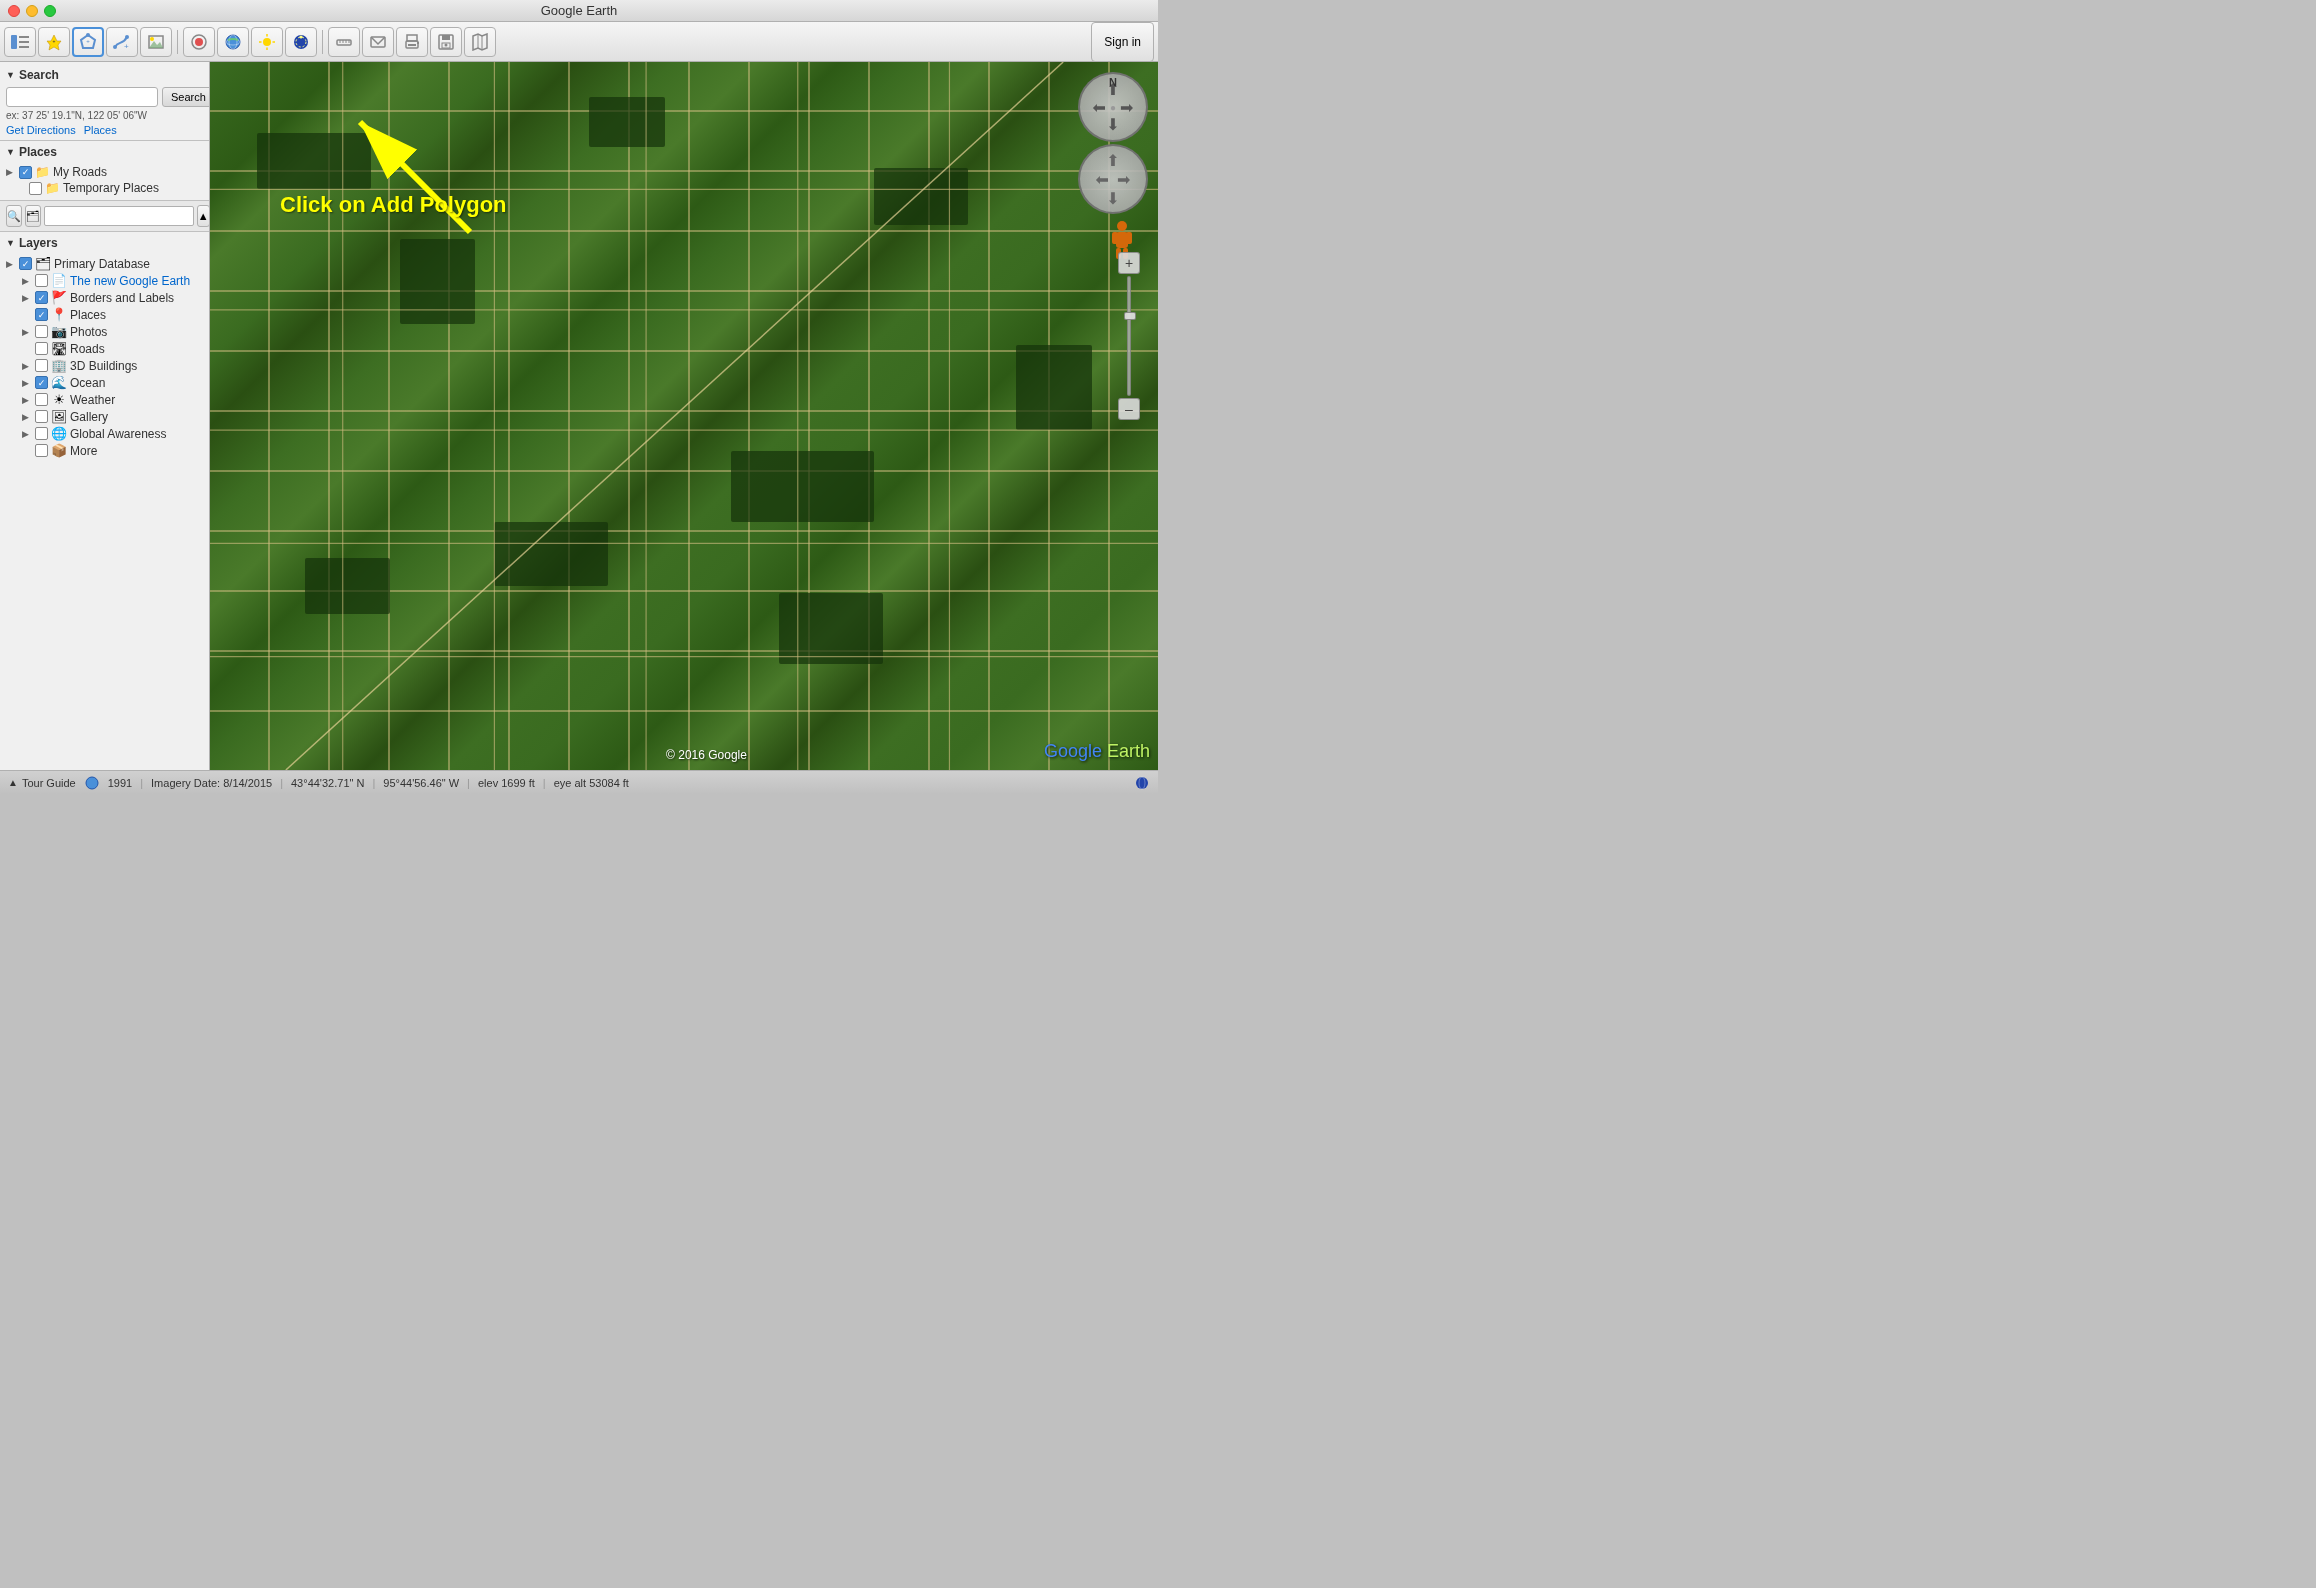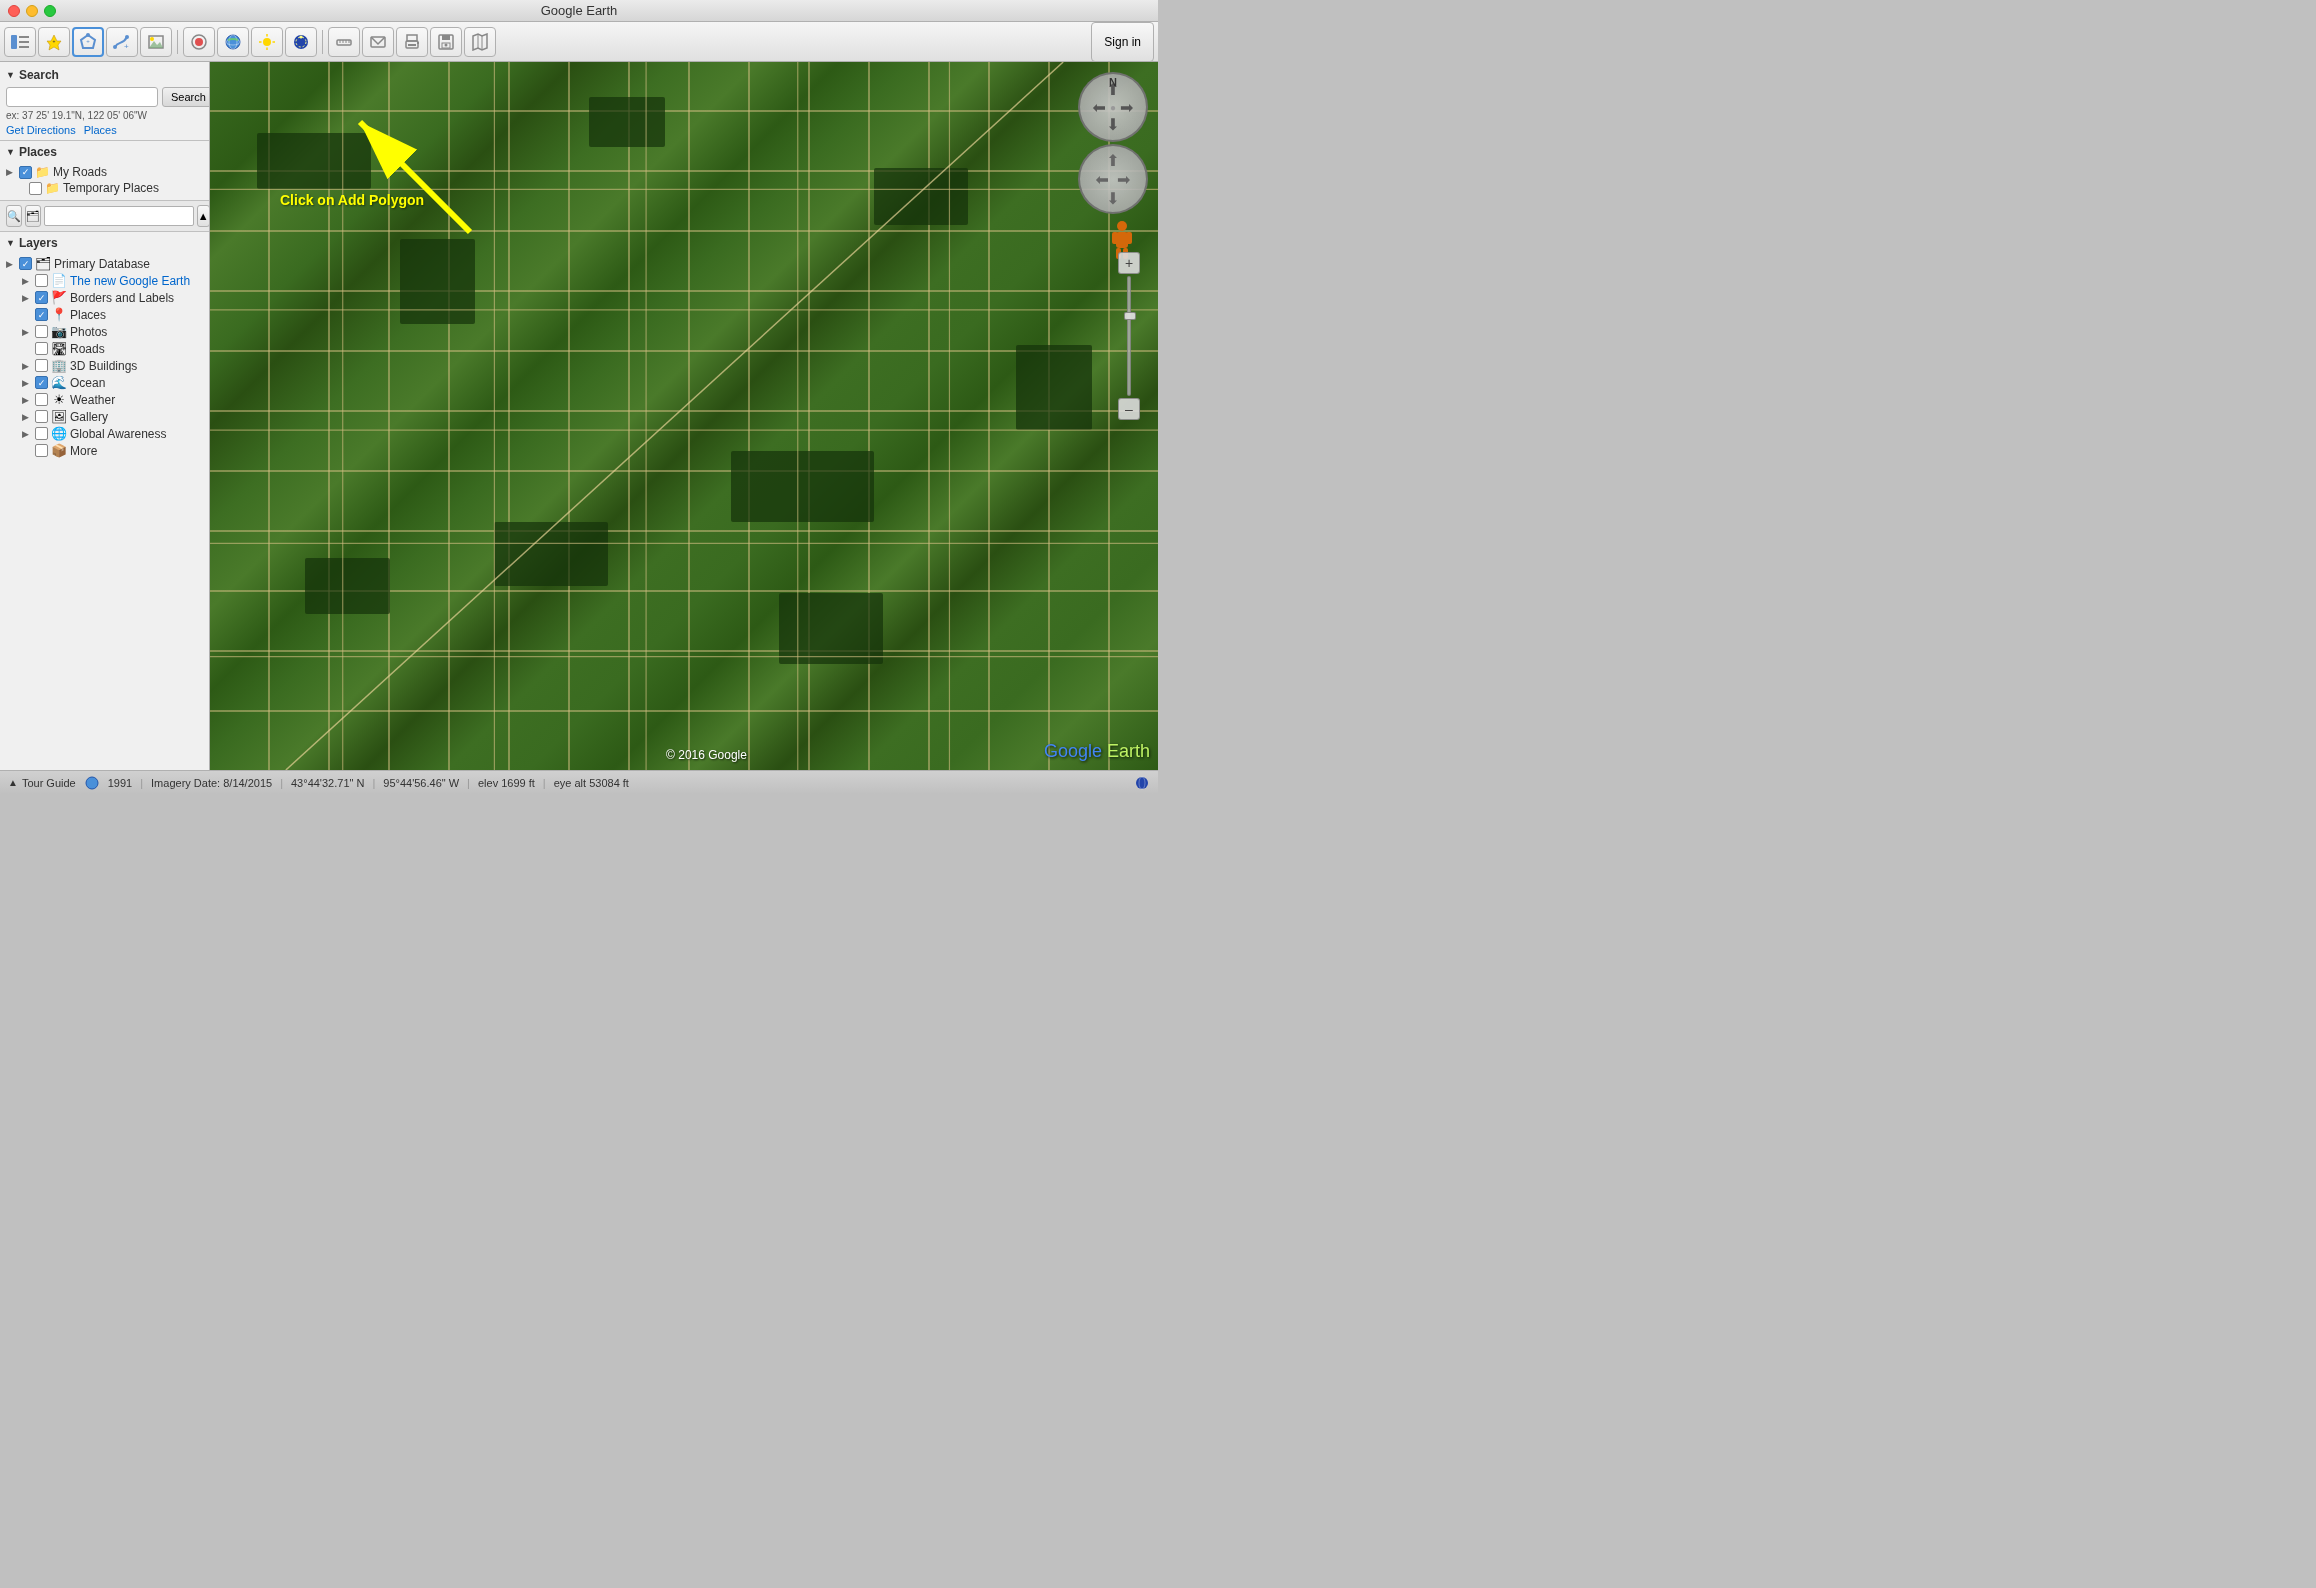--- a/index.html
+++ b/index.html
@@ -201,21 +201,21 @@
       left: 100px;
       width: 180px;
       height: 160px;
       pointer-events: none;
     }
     .annotation-text {
       position: absolute;
       top: 130px;
       left: 70px;
       color: #ffff00;
-      font-size: 14px;
+      font-size: 22px;
       font-weight: bold;
       text-shadow: 1px 1px 2px rgba(0,0,0,0.5);
       pointer-events: none;
       white-space: nowrap;
     }
 
     
     .nav-compass {
       position: absolute;
       top: 10px;

